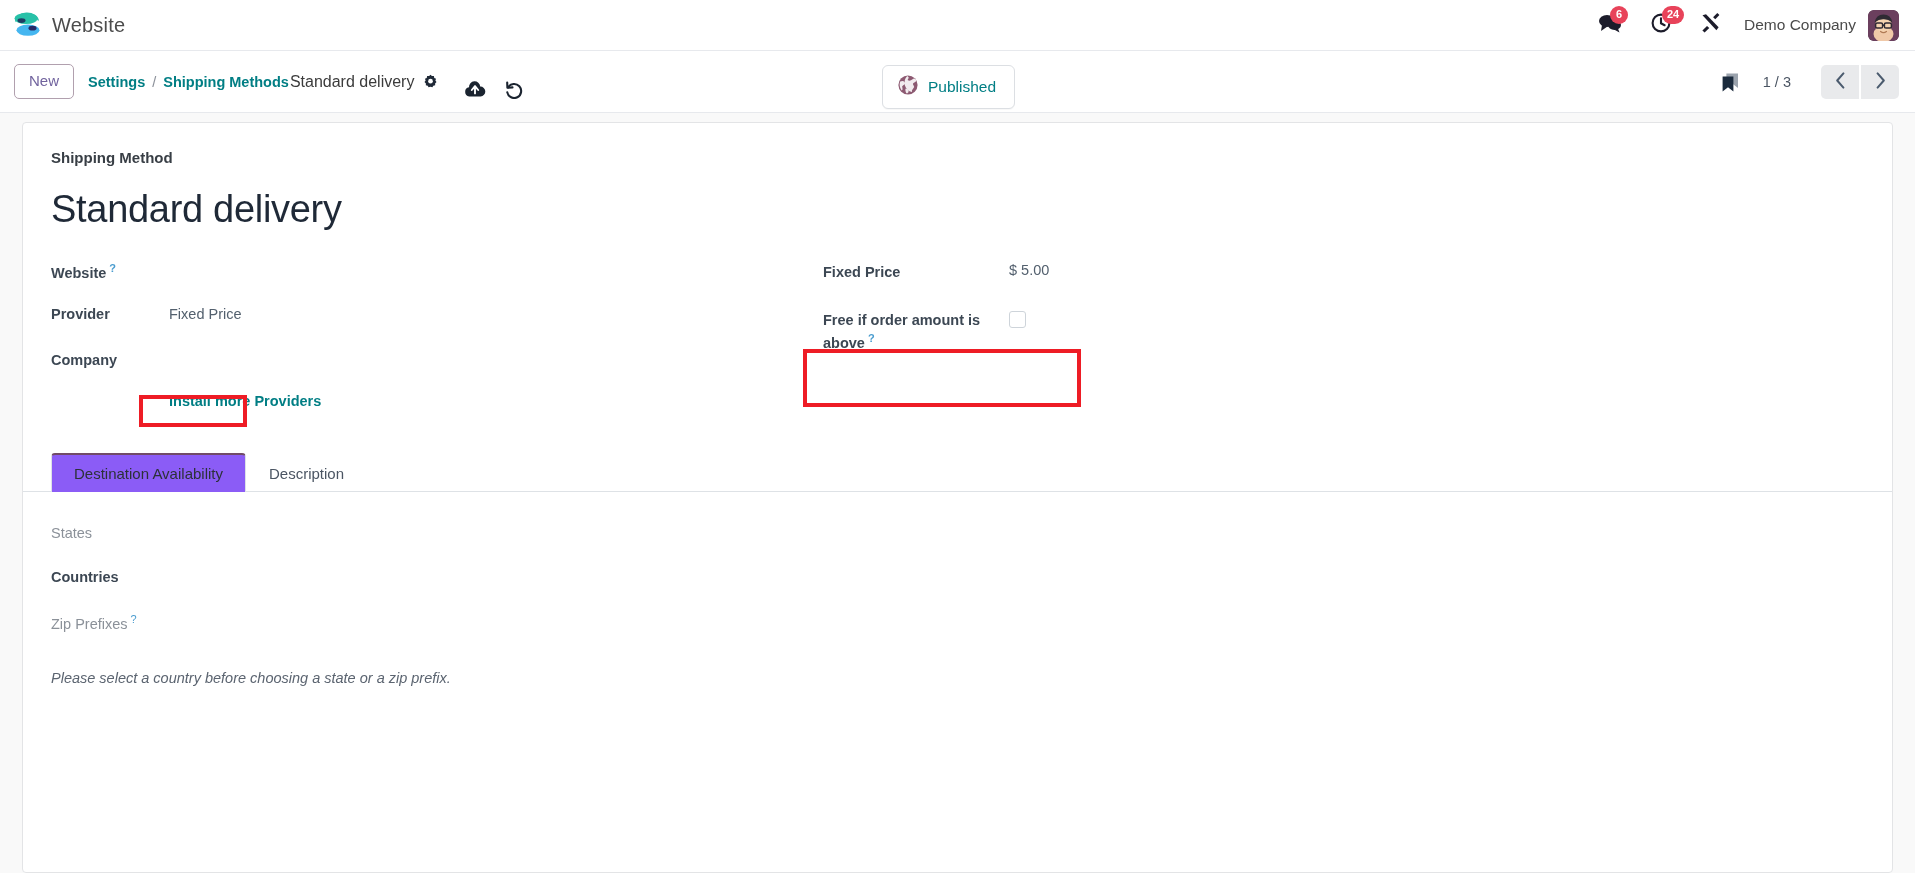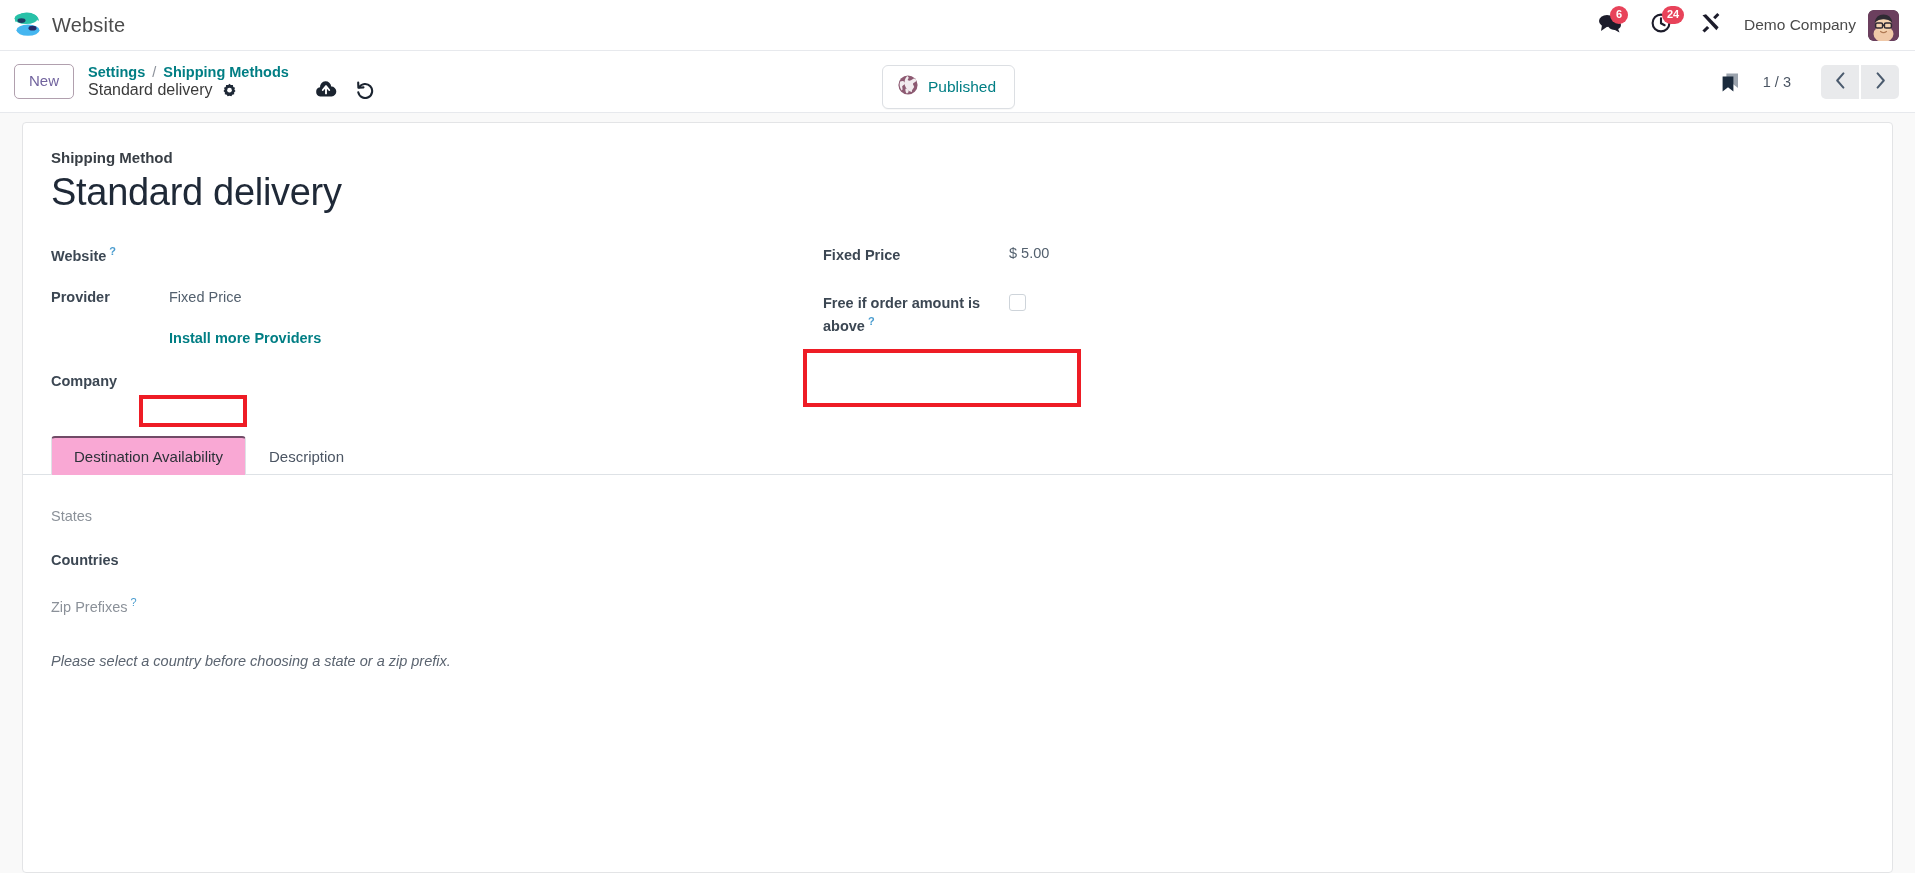--- a/index.html
+++ b/index.html
@@ -105,21 +105,21 @@
     border-radius: 5px;
     background: #fff;
     color: #71639e;
     font-size: 15px;
     padding: 6px 14px;
     cursor: pointer;
     font-family: inherit;
     margin-right: 14px;
     line-height: 1.35;
   }
-  .bc-block { display: flex; flex-direction: column; justify-content: center; gap: 1px; }
+  .bc-block { display: flex; flex-direction: row; justify-content: center; gap: 1px; }
   .bc-top { display: flex; align-items: center; font-size: 14.5px; font-weight: 700; }
   .bc-link { color: #017e84; cursor: pointer; }
   .bc-sep { color: #8a8f98; margin: 0 7px; font-weight: 400; }
   .bc-bottom { display: flex; align-items: center; font-size: 16px; color: #3b3b3b; }
   .bc-gear { margin-left: 9px; display: flex; align-items: center; cursor: pointer; }
 
   .cp-dirty { display: flex; align-items: center; gap: 18px; margin-left: 26px; padding-top: 16px; }
   .cp-ico { cursor: pointer; display: flex; align-items: center; }
 
   .published-btn {
@@ -177,21 +177,21 @@
     position: relative;
     overflow: hidden;
   }
 
   .form-inner { padding: 0 28px; }
 
   .sheet-subtitle {
     font-size: 15px;
     font-weight: 700;
     color: #383e45;
-    margin-bottom: 5px;
+    margin-bottom: 22px;
   }
   .sheet-title {
     font-size: 38px;
     font-weight: 400;
     color: #1f2937;
     line-height: 1.12;
     letter-spacing: -.3px;
     margin-bottom: 24px;
   }
 
@@ -270,21 +270,21 @@
     color: #4b5563;
     padding: 11px 22px 10px;
     cursor: pointer;
     border: 1px solid transparent;
     border-bottom: none;
     margin-bottom: -1px;
     background: transparent;
     white-space: nowrap;
   }
   .tab.active {
-    background: #f9a8d4;
+    background: #8b5cf6;
     border-color: #dee2e6;
     border-top: 2px solid #714b67;
     border-radius: 4px 4px 0 0;
     color: #2c3138;
     padding-top: 10px;
   }
   .tab-panel { padding: 26px 28px 0; }
   .panel-intro {
     font-size: 14.5px;
     color: #4b5563;
@@ -460,28 +460,28 @@
               <span>Website</span><span class="help-q">?</span>
             </div>
             <div class="fval empty"></div>
           </div>
 
           <div class="frow">
             <div class="flabel w-left">Provider</div>
             <div class="fval" style="padding-left:18px;">Fixed Price</div>
           </div>
 
+          <div class="frow" style="margin-top:10px;">
+            <div class="flabel w-left">Company</div>
+            <div class="fval empty"></div>
+          </div>
+
           <div class="frow" style="min-height:30px;">
             <div class="flabel w-left"></div>
             <div class="link-teal" style="margin-left:18px;">Install more Providers</div>
-          </div>
-
-          <div class="frow" style="margin-top:10px;">
-            <div class="flabel w-left">Company</div>
-            <div class="fval empty"></div>
           </div>
         </div>
 
         <div class="col-right">
 
           <div class="frow" style="min-height:40px;">
             <div class="flabel w-right">Fixed Price</div>
             <div class="fval">$  5.00</div>
           </div>
 

